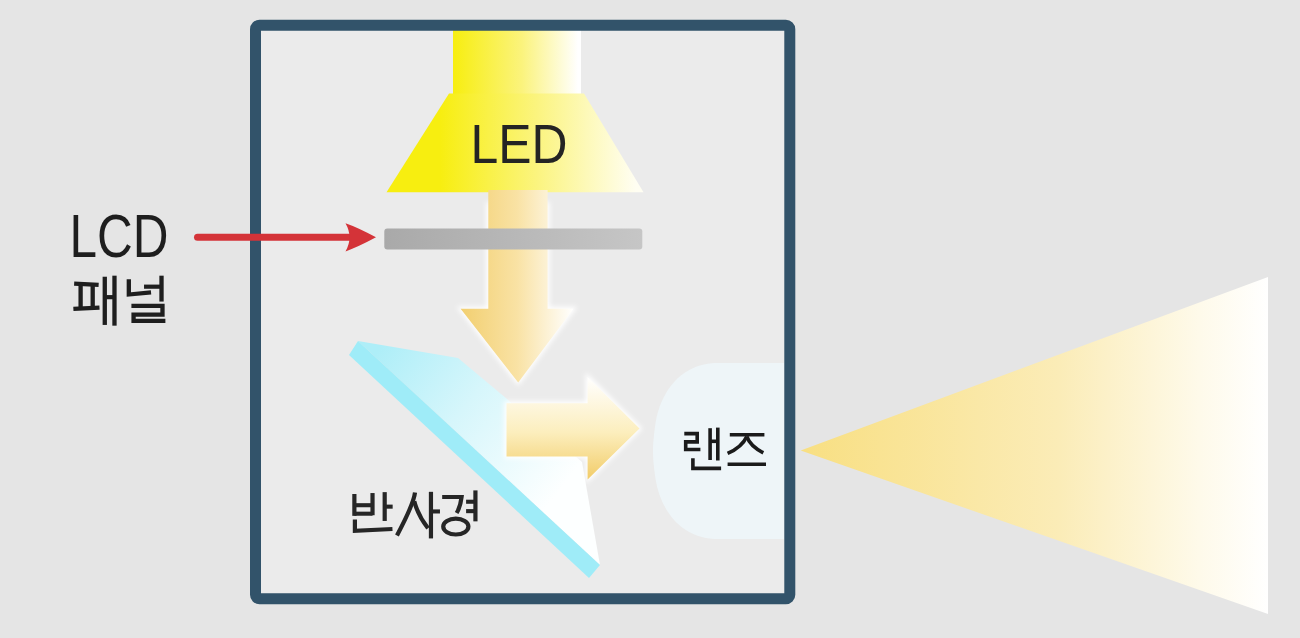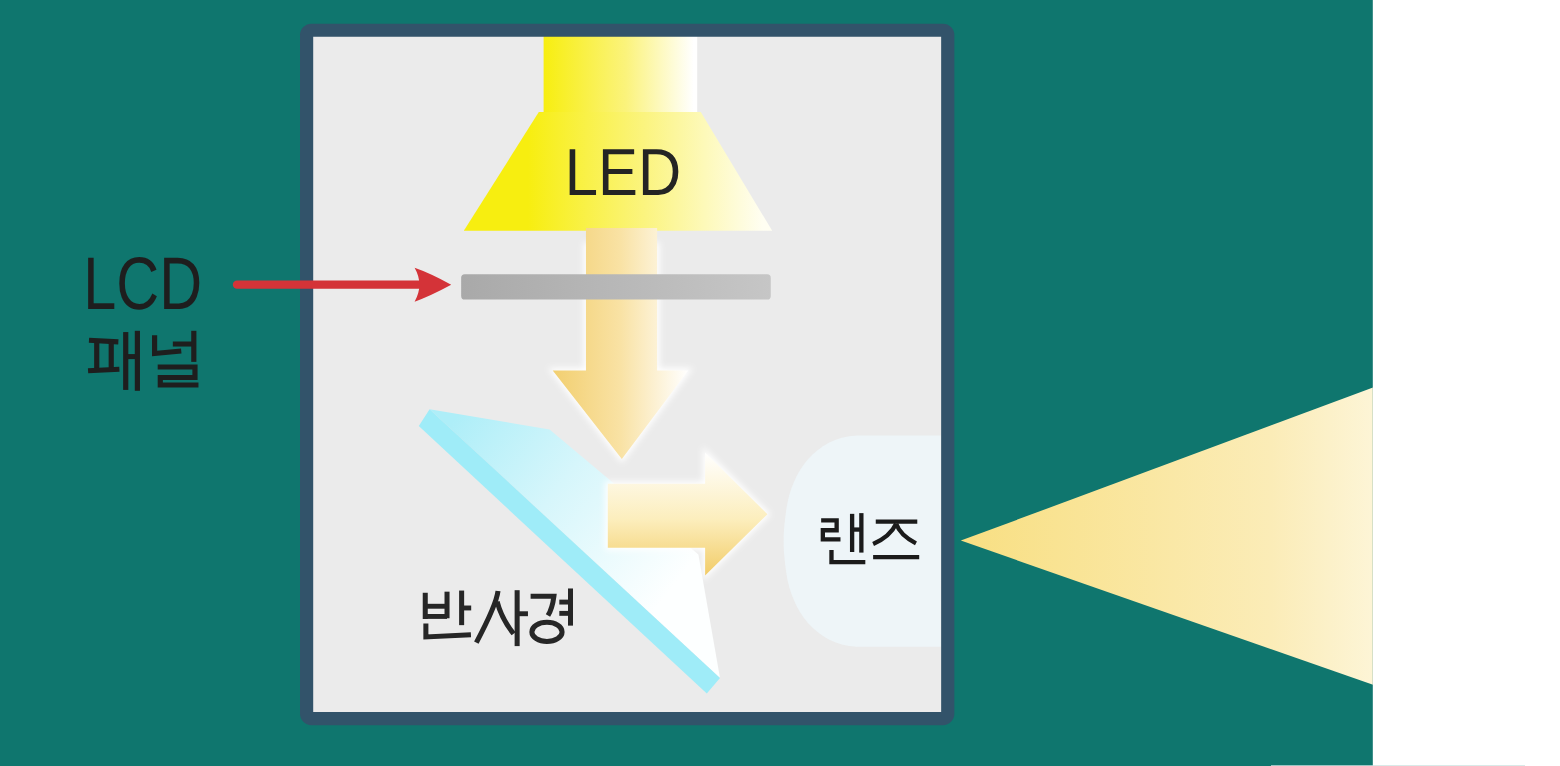--- a/index.html
+++ b/index.html
@@ -1,16 +1,16 @@
 <!DOCTYPE html>
 <html><head>
 <meta charset="utf-8">
 <style>
   html,body{margin:0;padding:0;background:#ffffff;}
-  #stage{position:relative;width:1144px;height:638px;overflow:hidden;background:#0f766e;
+  #stage{position:relative;width:1300px;height:638px;overflow:hidden;background:#e5e5e5;
          font-family:"Liberation Sans", sans-serif;}
 </style>
 </head>
 <body>
 <div id="stage">
 <svg width="1300" height="638" viewBox="0 0 1300 638">
   <defs>
     <linearGradient id="gStem" x1="453" y1="0" x2="578" y2="0" gradientUnits="userSpaceOnUse">
       <stop offset="0" stop-color="#f7ee10"></stop>
       <stop offset="0.55" stop-color="#fbf37c"></stop>

